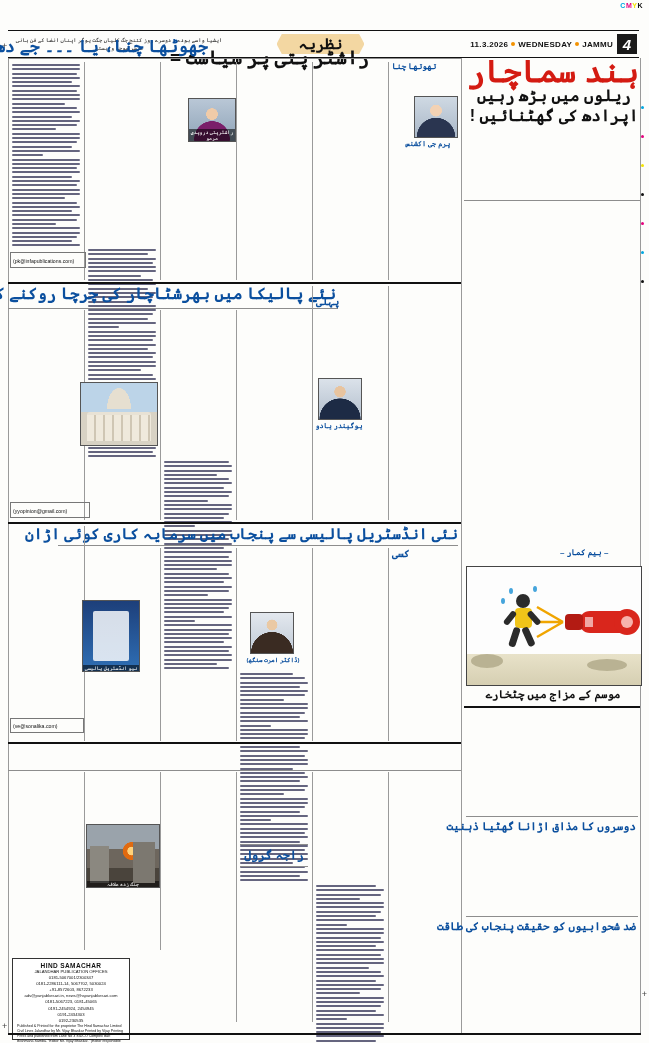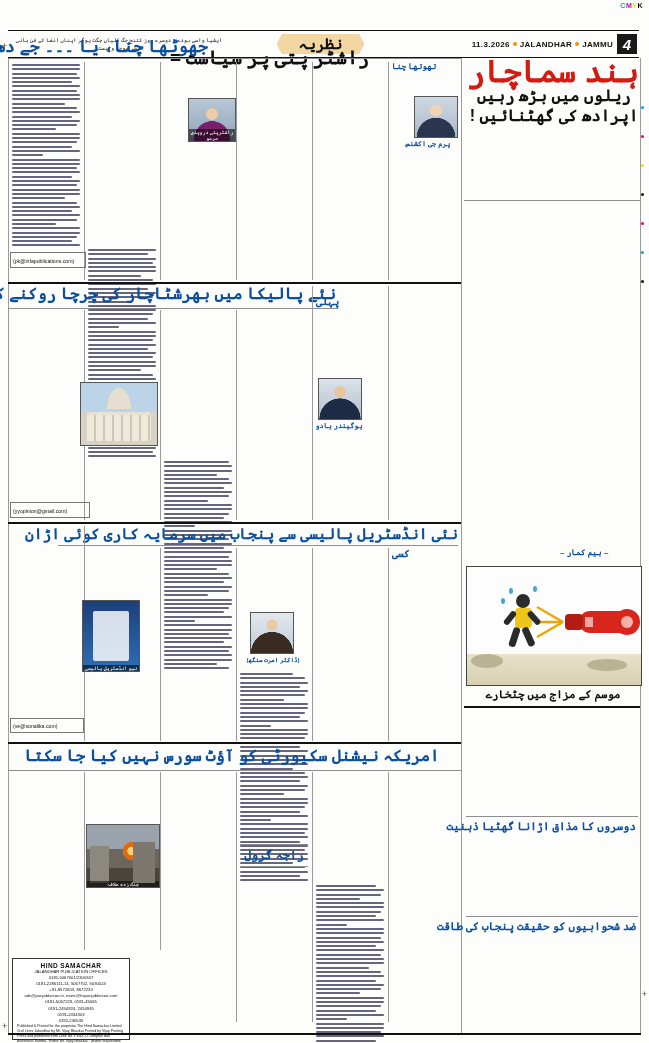--- a/index.html
+++ b/index.html
@@ -155,21 +155,21 @@
   </div>
 
   <div class="topstrip">
     <div class="strip-left">ایشیا واسے ہودے ۔ دوسرے روز کتنج جگ کلیاں جگت
 یوگر اپناں انضا کے فن بانی میسر موجد وابستے</div>
     <div class="strip-mid">
       <div class="nazria">نظریہ</div>
     </div>
     <div class="strip-right">
       <div class="dateline">
-        <span>11.3.2026</span><span class="dot"></span><span>JALANDHAR</span><span class="dot"></span><span>JAMMU</span>
+        <span>11.3.2026</span><span class="dot"></span><span>WEDNESDAY</span><span class="dot"></span><span>JAMMU</span>
       </div>
       <div class="pagenum">4</div>
     </div>
   </div>
 
   <div class="vrule" style="left:8px;top:58px;height:975px;"></div>
   <div class="vrule" style="left:461px;top:58px;height:975px;"></div>
   <div class="vrule" style="right:8px;top:58px;height:975px;"></div>
 
   <div class="hl black" style="left:170px;top:48px;font-size:19px;">راشٹر پتی پر سیاست =</div>
@@ -475,21 +475,20 @@
 
   <div class="photo p-man2" style="left:250px;top:612px;width:42px;height:40px;"></div>
   <div class="subhl" style="left:238px;top:656px;font-size:6px;width:70px;">(ڈاکٹر امرت سنگھ)</div>
 
   <div class="boxed" style="left:10px;top:718px;width:72px;height:13px;border:1px solid #777;">
     <div class="email" style="padding:4px 2px 0 2px;">(ve@sonalika.com)</div>
   </div>
 
   <div class="hrule thick" style="left:8px;top:742px;width:453px;"></div>
 
-  <div class="hl" style="left:2px;top:748px;font-size:16px;width:460px;">امریکہ نیشنل سکیورٹی کو آؤٹ سورس نہیں کیا جا سکتا</div>
   <div class="hrule" style="left:8px;top:770px;width:453px;"></div>
 
   <div class="vrule" style="left:84px;top:772px;height:178px;"></div>
   <div class="vrule" style="left:160px;top:772px;height:178px;"></div>
   <div class="vrule" style="left:236px;top:772px;height:250px;"></div>
   <div class="vrule" style="left:312px;top:772px;height:250px;"></div>
   <div class="vrule" style="left:388px;top:772px;height:250px;"></div>
 
   <div class="photo p-war" style="left:86px;top:824px;width:72px;height:62px;">
     <div class="cap">جنگ زدہ علاقہ</div>

